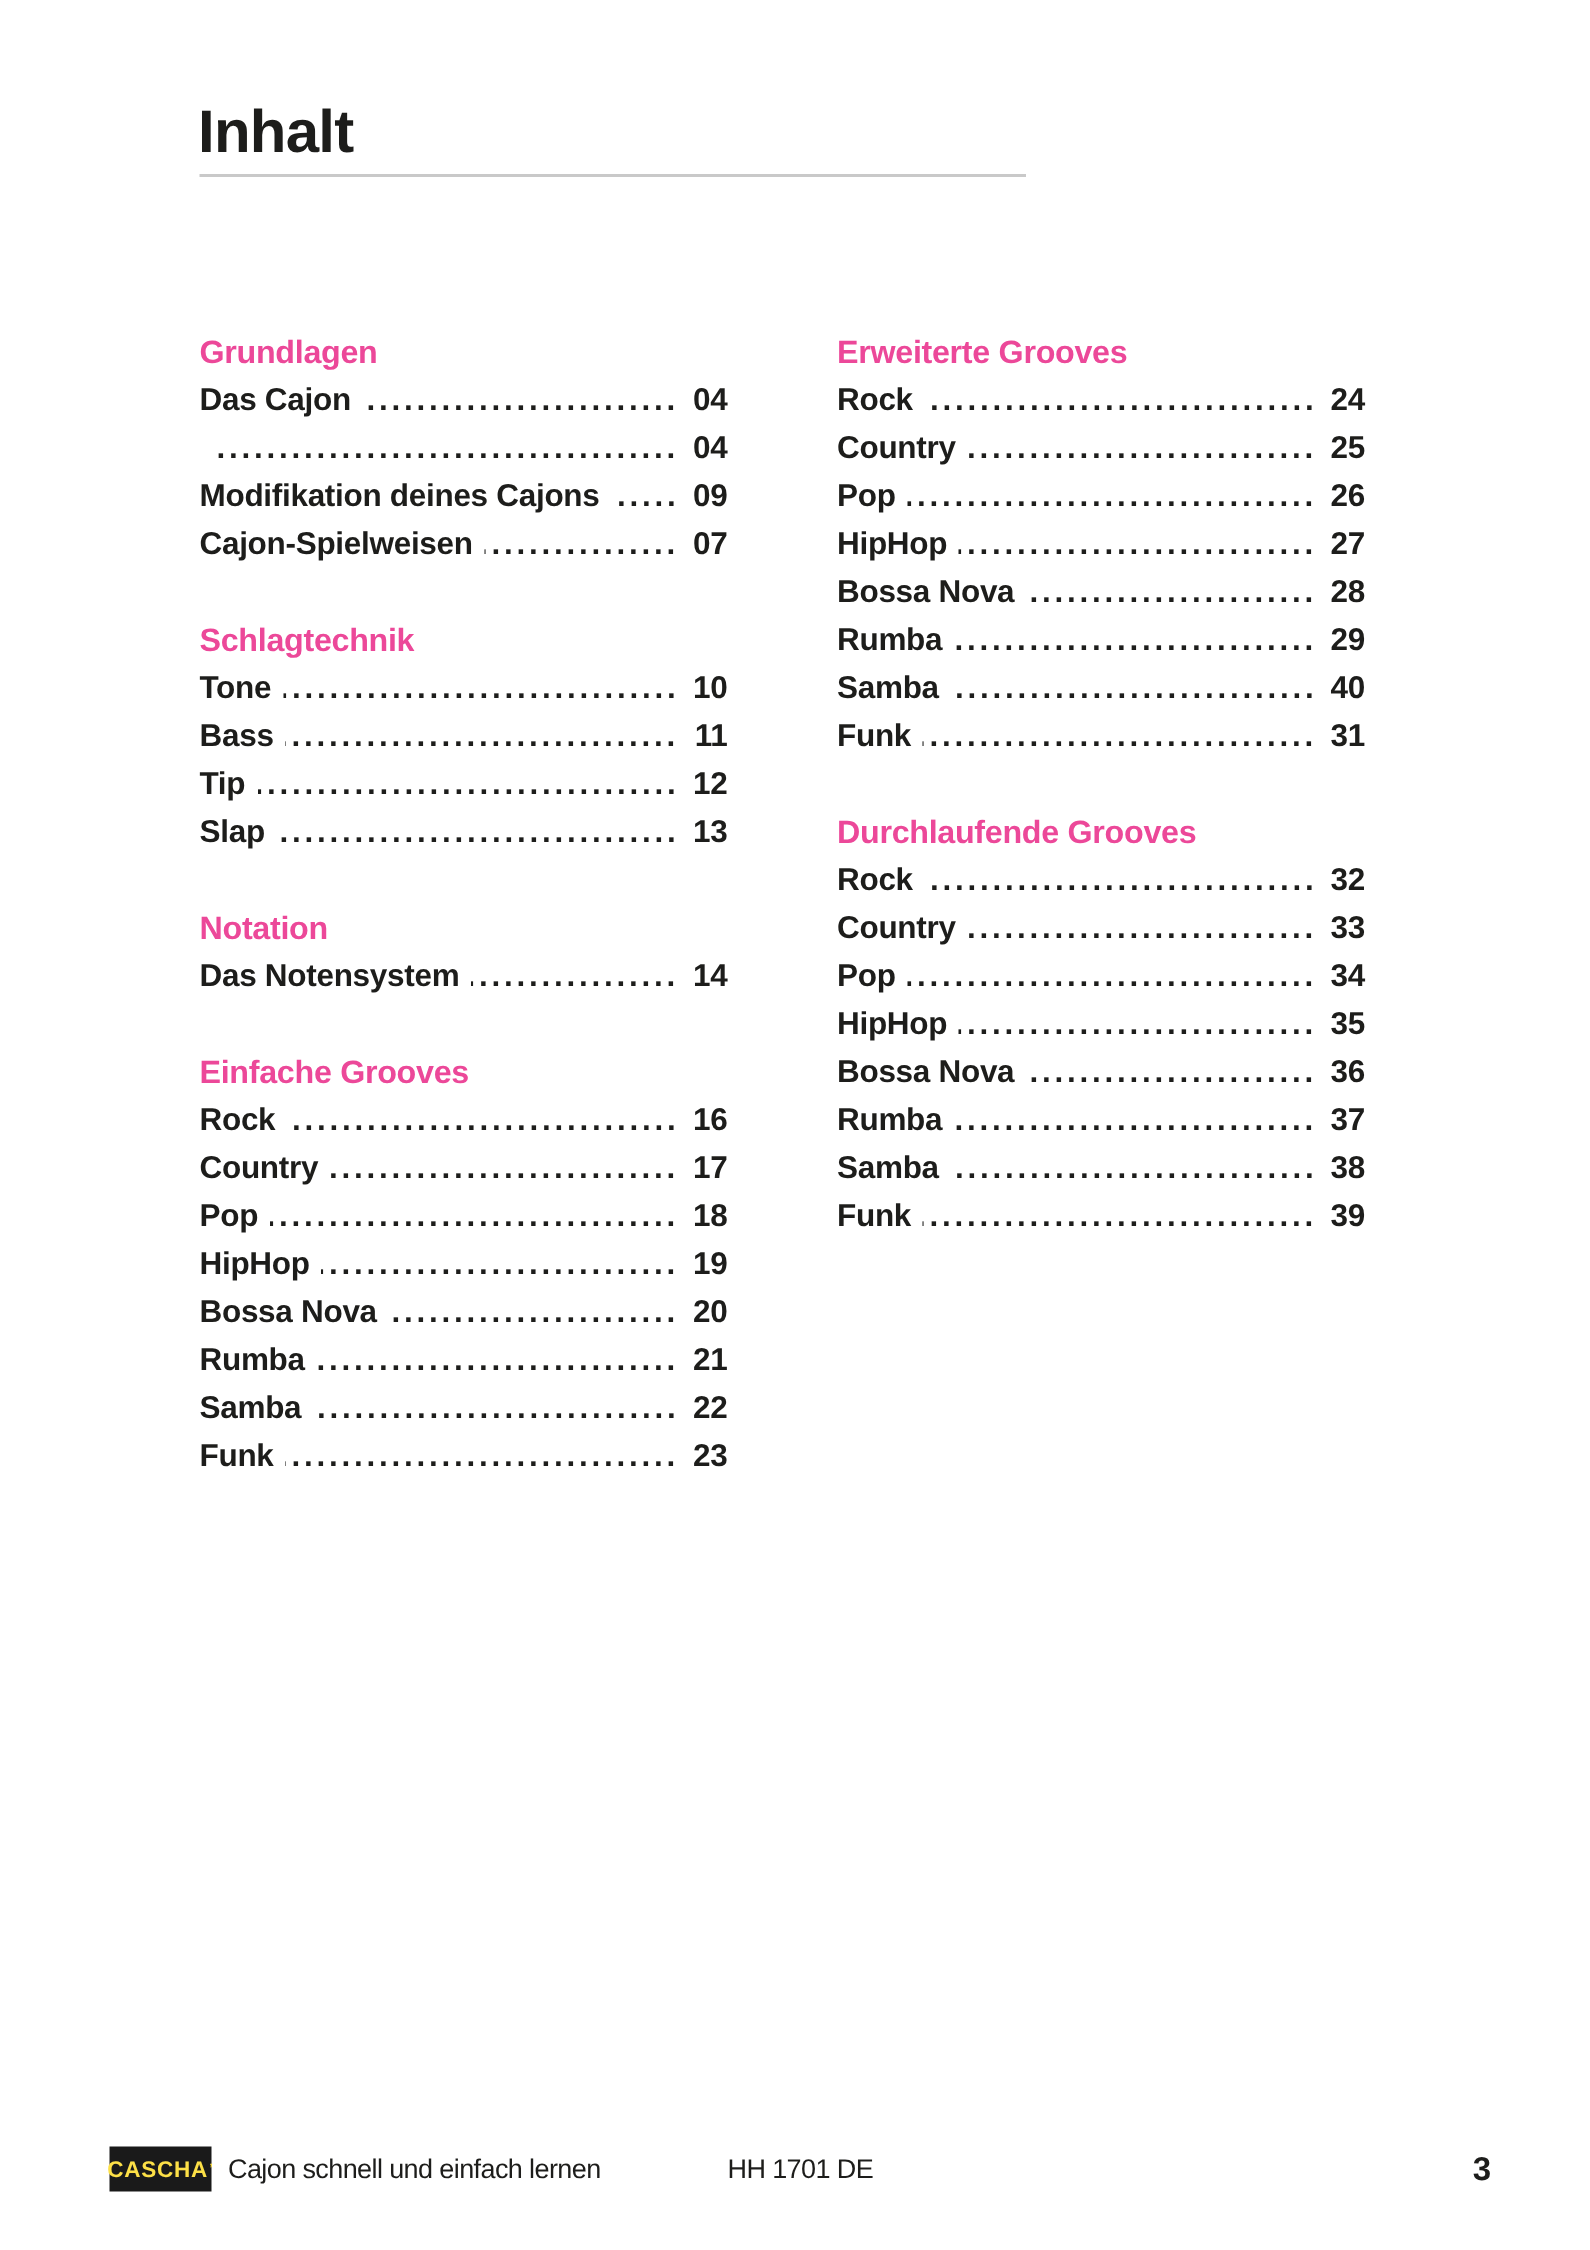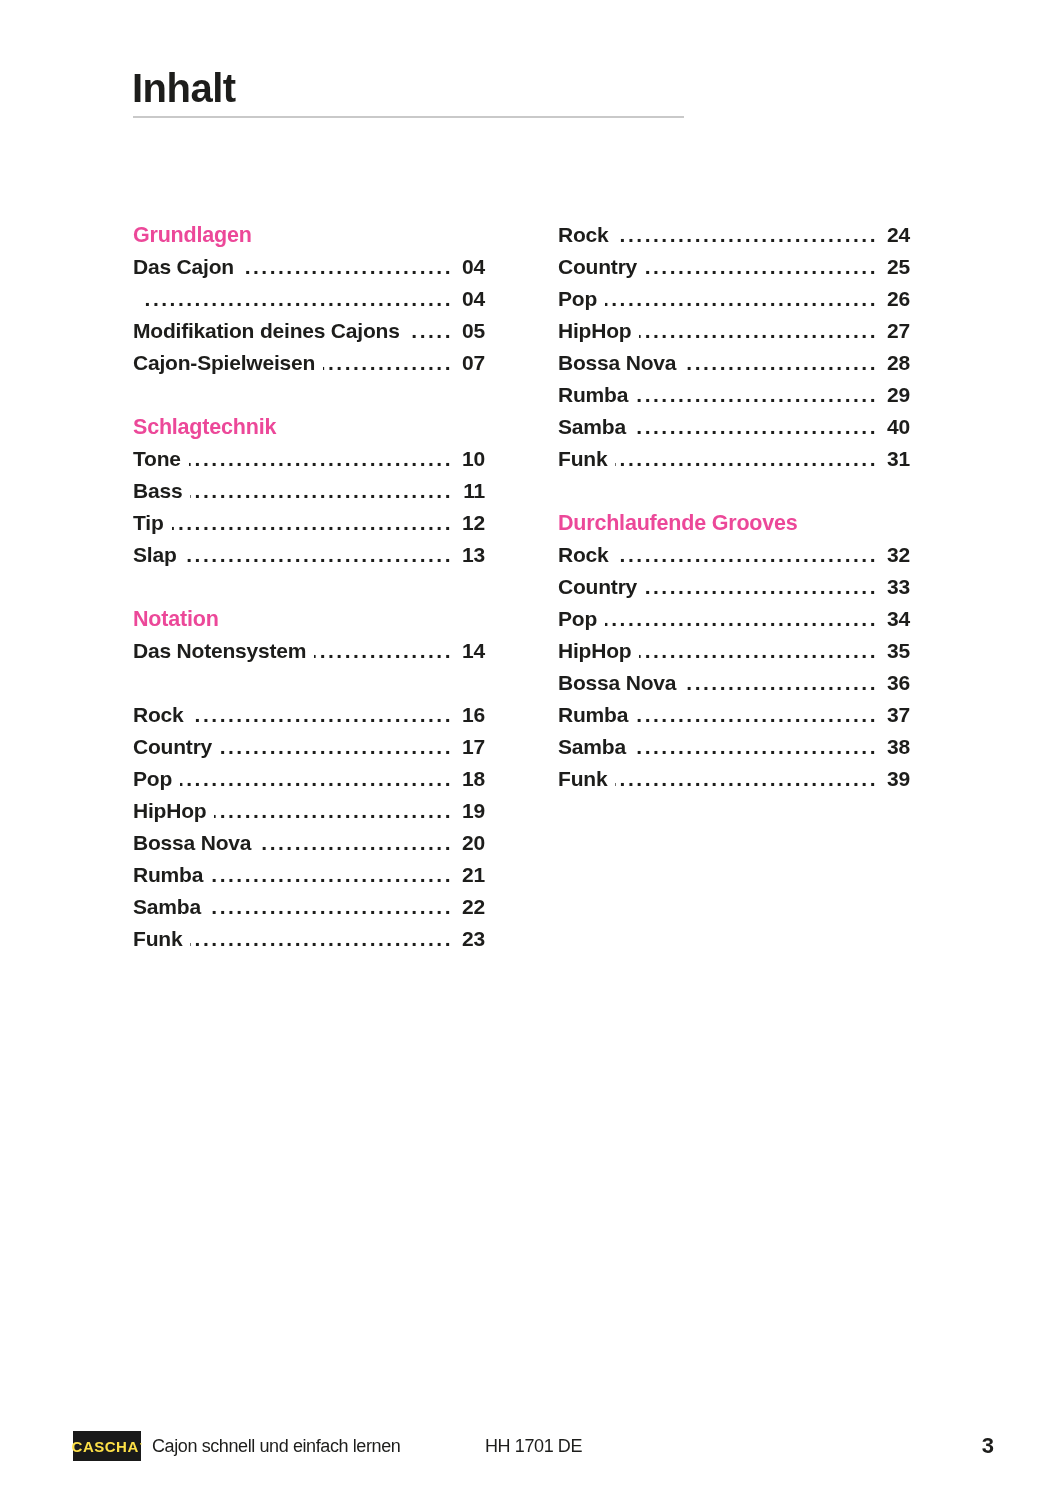--- a/index.html
+++ b/index.html
@@ -165,21 +165,21 @@
             <span class="toc-dots" aria-hidden="true">..........................................................................................</span>
             <span class="toc-page">04</span>
           </div>
           <div class="toc-item">
             <span class="toc-dots" aria-hidden="true">..........................................................................................</span>
             <span class="toc-page">04</span>
           </div>
           <div class="toc-item">
             <span class="toc-label">Modifikation deines Cajons</span>
             <span class="toc-dots" aria-hidden="true">..........................................................................................</span>
-            <span class="toc-page">05</span>
+            <span class="toc-page">09</span>
           </div>
           <div class="toc-item">
             <span class="toc-label">Cajon-Spielweisen</span>
             <span class="toc-dots" aria-hidden="true">..........................................................................................</span>
             <span class="toc-page">07</span>
           </div>
         </section>
         <section class="toc-section">
           <h3 class="toc-heading">Schlagtechnik</h3>
           <div class="toc-item">
@@ -205,20 +205,21 @@
         </section>
         <section class="toc-section">
           <h3 class="toc-heading">Notation</h3>
           <div class="toc-item">
             <span class="toc-label">Das Notensystem</span>
             <span class="toc-dots" aria-hidden="true">..........................................................................................</span>
             <span class="toc-page">14</span>
           </div>
         </section>
         <section class="toc-section">
+          <h3 class="toc-heading">Einfache Grooves</h3>
           <div class="toc-item">
             <span class="toc-label">Rock</span>
             <span class="toc-dots" aria-hidden="true">..........................................................................................</span>
             <span class="toc-page">16</span>
           </div>
           <div class="toc-item">
             <span class="toc-label">Country</span>
             <span class="toc-dots" aria-hidden="true">..........................................................................................</span>
             <span class="toc-page">17</span>
           </div>
@@ -249,20 +250,21 @@
           </div>
           <div class="toc-item">
             <span class="toc-label">Funk</span>
             <span class="toc-dots" aria-hidden="true">..........................................................................................</span>
             <span class="toc-page">23</span>
           </div>
         </section>
       </div>
       <div class="toc-col">
         <section class="toc-section">
+          <h3 class="toc-heading">Erweiterte Grooves</h3>
           <div class="toc-item">
             <span class="toc-label">Rock</span>
             <span class="toc-dots" aria-hidden="true">..........................................................................................</span>
             <span class="toc-page">24</span>
           </div>
           <div class="toc-item">
             <span class="toc-label">Country</span>
             <span class="toc-dots" aria-hidden="true">..........................................................................................</span>
             <span class="toc-page">25</span>
           </div>

